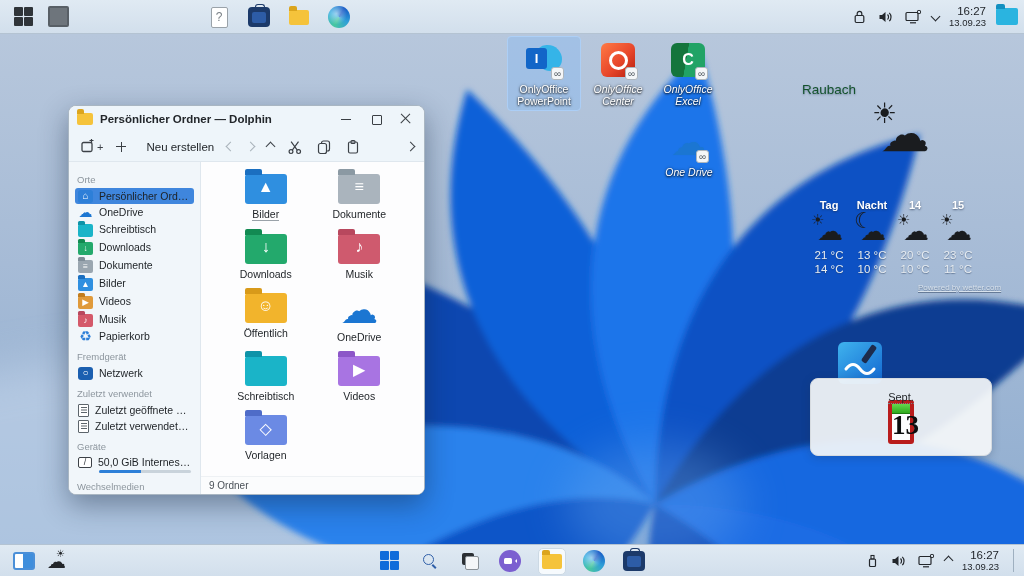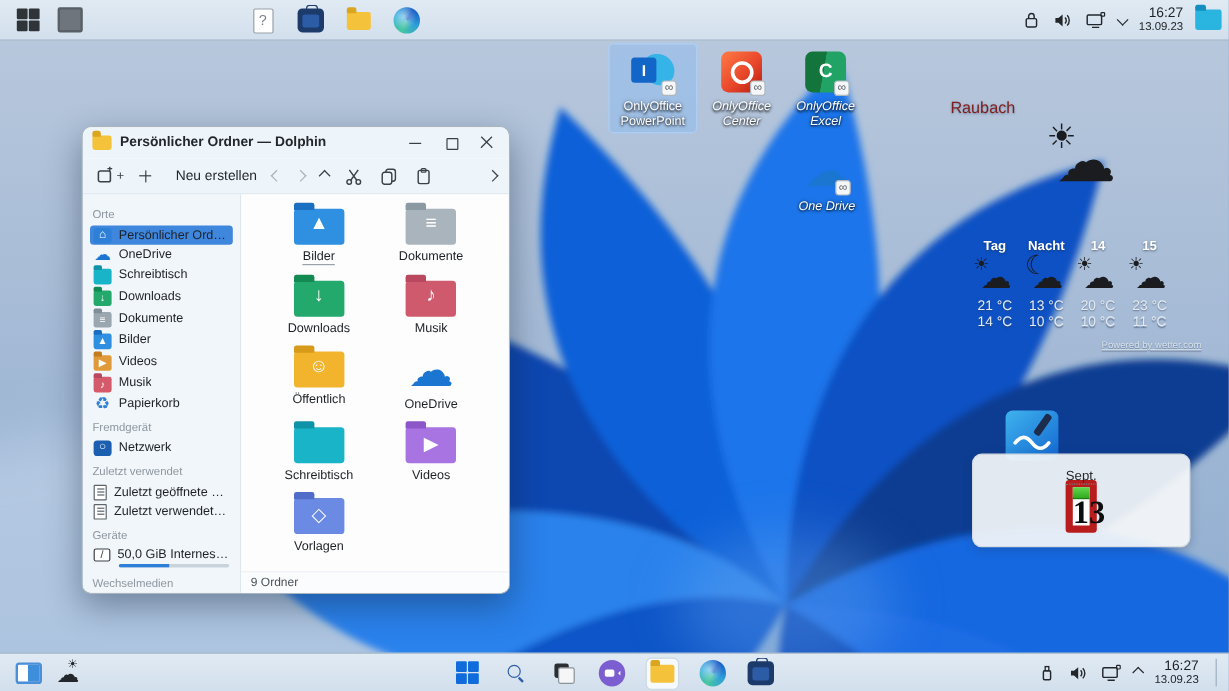--- a/index.html
+++ b/index.html
@@ -69,21 +69,21 @@
   .oo-pp .fr { position:absolute; left:2px; top:5px; width:21px; height:21px; background:#1266c8; border-radius:3px; color:#fff; font-weight:bold; font-size:13px; display:flex; align-items:center; justify-content:center; }
   .oo-center { width:34px; height:34px; border-radius:6px; background:linear-gradient(135deg,#ff7a45,#e8472b 55%,#b51e0e); position:relative; }
   .oo-center::after { content:""; position:absolute; left:8px; top:8px; width:13px; height:13px; border:3.5px solid #fff; border-radius:50%; }
   .oo-excel { width:34px; height:34px; border-radius:6px; background:linear-gradient(100deg,#14753c 45%, #21a366 46%); color:#fff; font-weight:bold; font-size:16px; display:flex; align-items:center; justify-content:center; }
   .link-em { position:absolute; right:1px; bottom:0px; width:13px; height:13px; background:#f4f6f8; border:1px solid #aeb6bd; border-radius:3px; color:#5c646b; font-size:10px; line-height:11px; text-align:center; }
   .link-em::after { content:"∞"; }
   .cloud-ic::after { content:"☁"; font-size:36px; color:#1b76d2; text-shadow:0 0 1px #1b76d2; }
 
   
   .weather { position:absolute; left:788px; top:48px; width:224px; color:#fff; }
-  .weather .city { font-size:13.5px; color:#7f1d1d; text-shadow:0 1px 2px rgba(40,60,90,.45); margin-left:4px; }
+  .weather .city { font-size:13.5px; color:#14532d; text-shadow:0 1px 2px rgba(40,60,90,.45); margin-left:14px; }
   .wbig { position:relative; height:72px; margin-top:2px; }
   .wbig::before { content:"☀"; position:absolute; left:84px; top:-2px; font-size:28px; color:#1a1c1f; }
   .wbig::after { content:"☁"; position:absolute; left:92px; top:6px; font-size:50px; color:#1a1c1f; }
   .wcols { display:flex; gap:5px; padding-left:22px; margin-top:28px; }
   .wcol { width:38px; text-align:center; }
   .wcol .wl { font-size:11px; font-weight:bold; color:#fff; text-shadow:0 1px 2px rgba(30,45,70,.6); }
   .wic { position:relative; display:block; height:36px; }
   .wic::before { position:absolute; left:1px; top:0px; font-size:15px; color:#1a1c1f; }
   .wic::after { content:"☁"; position:absolute; left:7px; top:5px; font-size:26px; color:#1a1c1f; }
   .wic-sun::before { content:"☀"; }
@@ -92,21 +92,21 @@
   .attrib { position:absolute; left:918px; top:249px; font-size:8px; color:#d8e2ec; text-decoration:underline; text-shadow:0 1px 1px rgba(40,60,90,.5); }
 
   
   .wb-ic { position:absolute; left:838px; top:308px; width:44px; height:42px; border-radius:6px;
     background:linear-gradient(140deg,#3fb3ee,#1266d0); }
   .wb-ic svg { position:absolute; inset:0; }
   .calendar { position:absolute; left:810px; top:344px; width:182px; height:78px; background:rgba(245,247,249,.92);
     border:1px solid #d6dbe0; border-radius:8px; box-shadow:0 2px 8px rgba(30,50,80,.25);
     display:flex; flex-direction:column; align-items:center; justify-content:center; }
   .cal-month { font-size:11px; color:#26292c; margin-bottom:-4px; position:relative; z-index:2; border-bottom:1px dotted #7a8088; }
-  .cal-ic { width:26px; height:44px; background:#fcfdfe; border:6px solid #b91c1c; border-radius:3px; position:relative; text-align:center; }
+  .cal-ic { width:26px; height:44px; background:#fcfdfe; border:4px solid #b91c1c; border-radius:3px; position:relative; text-align:center; }
   .cal-ic::before { content:""; position:absolute; top:0; left:0; right:0; height:9px; background:linear-gradient(#64d84e,#2faa1e); border-bottom:1px solid #1d7d12; }
   .cal-day { position:relative; top:8px; font-family:"Liberation Serif", serif; font-weight:bold; font-size:27px; color:#0b0d0e; line-height:1; }
 
   
   .win { position:absolute; left:68px; top:71px; width:357px; height:390px; background:#fcfdfe;
     border:1px solid #a9b6c2; border-radius:8px; box-shadow:0 10px 28px rgba(20,35,60,.42); overflow:hidden;
     display:flex; flex-direction:column; z-index:10; }
   .titlebar { height:26px; background:#eef5fa; display:flex; align-items:center; padding:0 8px; gap:7px; flex:none; }
   .titlebar .wtitle { font-size:11.5px; color:#23272b; flex:1 1 auto; white-space:nowrap; overflow:hidden;font-weight:bold; }
   .wbtns { display:flex; align-items:center; gap:18px; padding-right:4px; }

